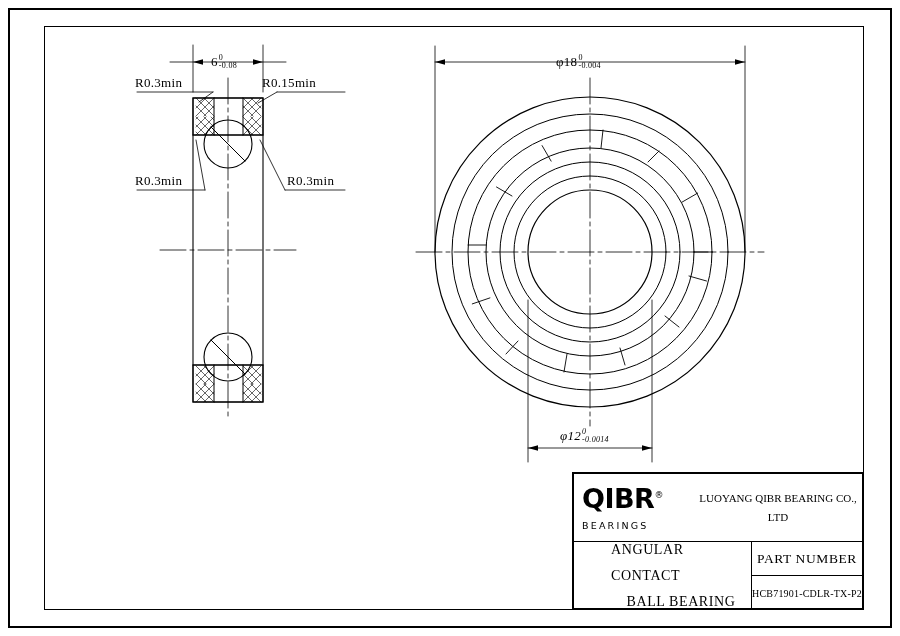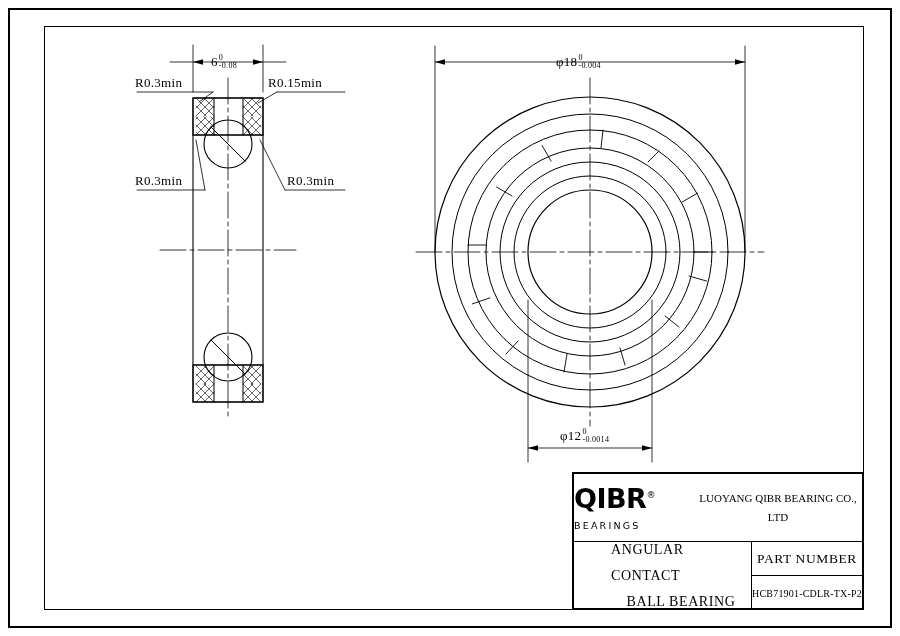--- a/index.html
+++ b/index.html
@@ -78,20 +78,21 @@
   #tb-top {
     position: relative;
     height: 68px;
     border-bottom: 1.5px solid #000;
     box-sizing: border-box;
     display: flex;
     align-items: center;
   }
   #tb-logo {
     width: 120px;
+    padding-left: 8px;
     box-sizing: border-box;
   }
   .logo-main {
     font-family: "DejaVu Sans", sans-serif;
     font-weight: bold;
     font-size: 27px;
     letter-spacing: -0.5px;
     line-height: 1;
     position: relative;
     display: inline-block;
@@ -336,31 +337,31 @@
       </g>
     </g>
   </svg>
 
   <div class="lbl" style="left:211px; top:54px;">
     <span>6</span><span class="frac"><span>0</span><span>-0.08</span></span>
   </div>
 
   <div class="lbl" style="left:135px; top:75px;">R0.3min</div>
 
-  <div class="lbl" style="left:268px; top:75px;font-family:Liberation Serif, serif;">R0.15min</div>
+  <div class="lbl" style="left:262px; top:75px;font-family:Liberation Serif, serif;">R0.15min</div>
 
   <div class="lbl" style="left:135px; top:173px;">R0.3min</div>
 
   <div class="lbl" style="left:287px; top:173px;">R0.3min</div>
 
   <div class="lbl" style="left:556px; top:54px;">
     <span>φ</span><span>18</span><span class="frac"><span>0</span><span>-0.004</span></span>
   </div>
 
-  <div class="lbl" style="left:560px; top:428px;">
+  <div class="lbl" style="left:560px; top:428px;font-style:italic;">
     <span>φ</span><span>12</span><span class="frac"><span>0</span><span>-0.0014</span></span>
   </div>
 
   <div id="titleblock">
     <div id="tb-top">
       <div id="tb-logo">
         <div class="logo-main"><span>QIBR</span><span class="logo-reg">®</span></div>
         <div class="logo-sub">BEARINGS</div>
       </div>
       <div id="tb-company">

